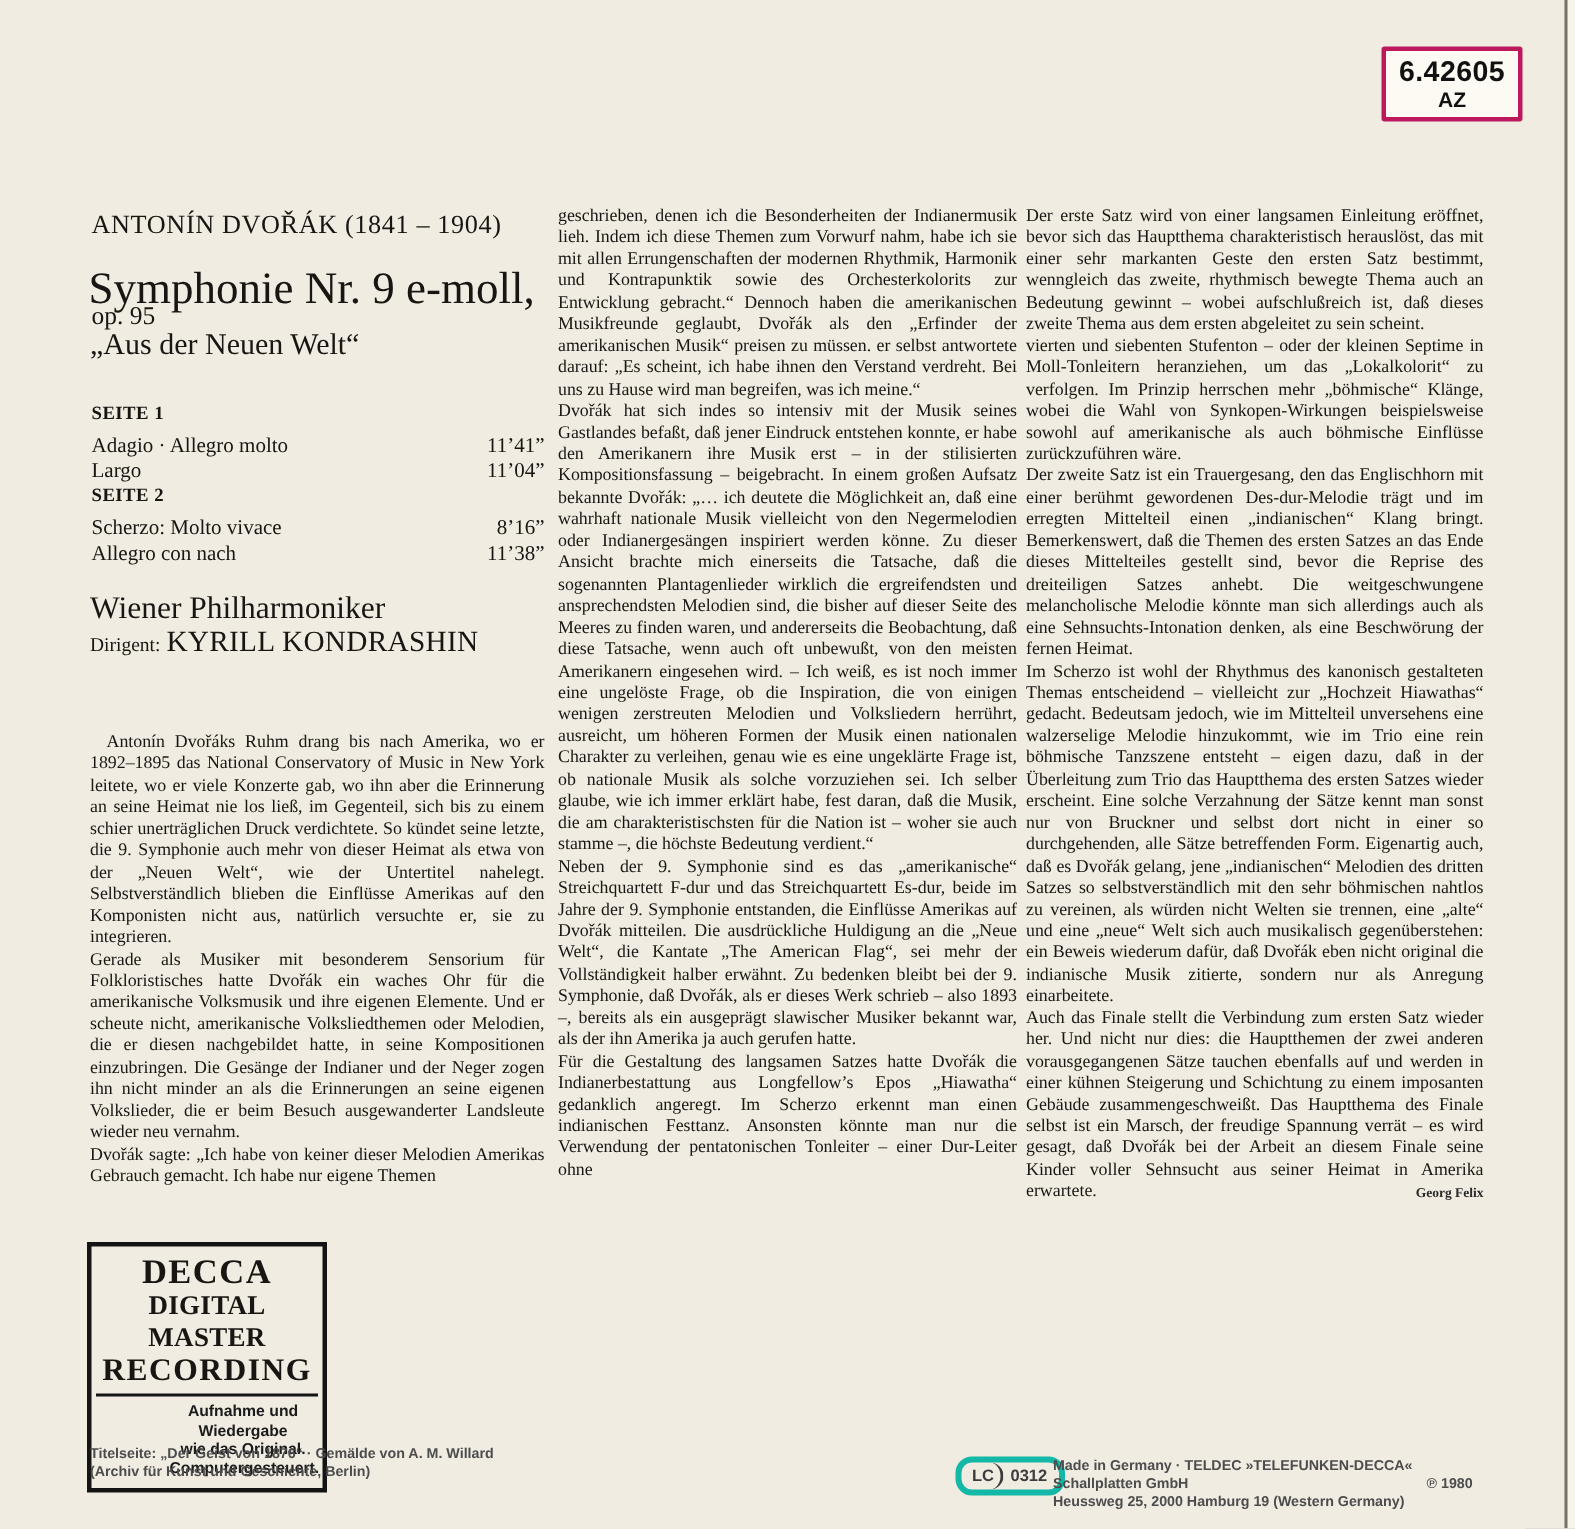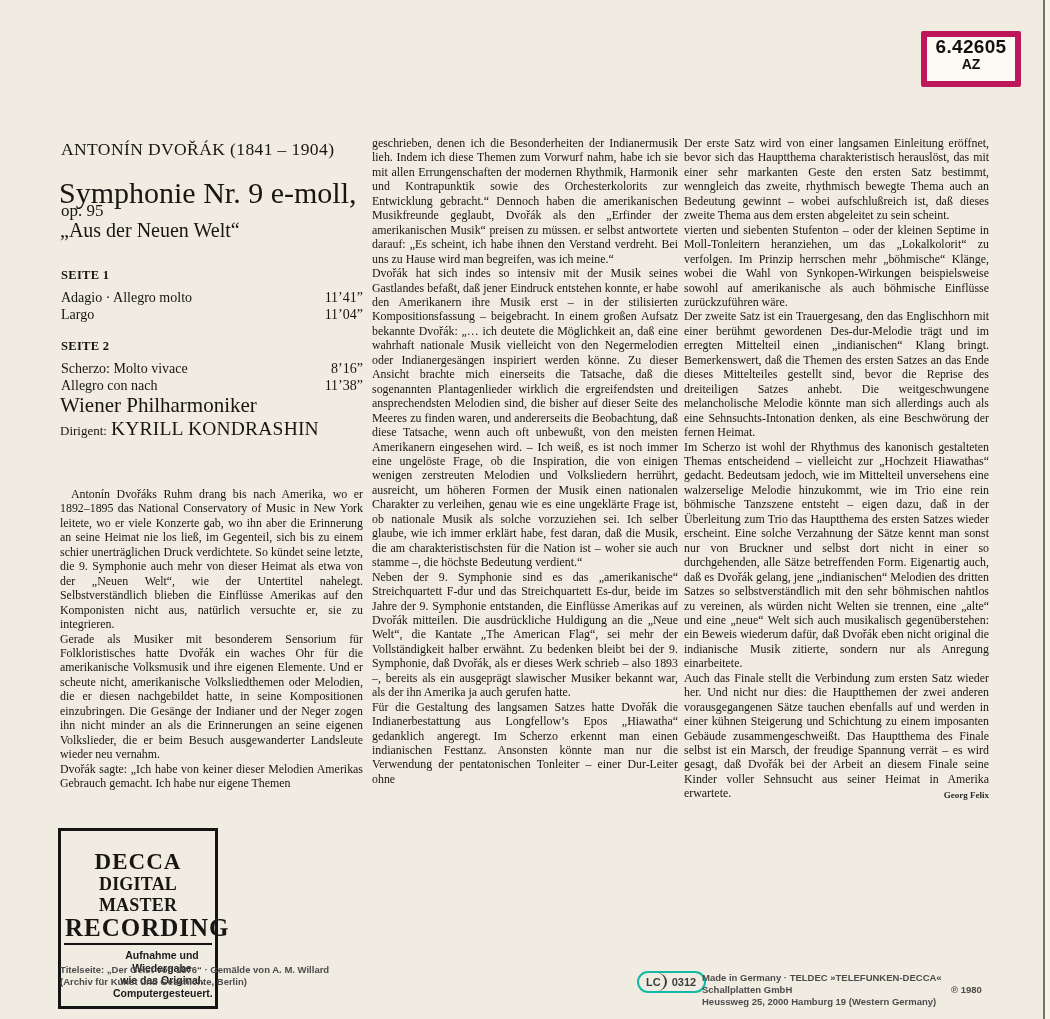--- a/index.html
+++ b/index.html
@@ -9,75 +9,75 @@
     font-family:"Liberation Serif", serif;
     color:#181512; overflow:hidden;
   }
   
   .edge-strip{position:absolute; top:0; right:0; width:5px; height:100%; background:#f7f4ea;}
   .edge-line{position:absolute; top:0; right:5px; width:2px; height:100%; background:#4e493c; opacity:.75;}
 
   
   .catalog-box{
     position:absolute; left:921px; top:31px; width:88px; height:44px;
-    background:#fcfaf3; border:6px solid #be185d; border-radius:2px;
-    display:flex; flex-direction:column; align-items:center; justify-content:flex-start;
+    background:#fcfaf3; border:3px solid #be185d; border-radius:2px;
+    display:flex; flex-direction:column; align-items:center; justify-content:center;
     font-family:"Liberation Sans", sans-serif; font-weight:bold; color:#111;
   }
   .catalog-number{font-size:19px; line-height:20px; letter-spacing:.3px;}
   .catalog-suffix{font-size:14px; line-height:15px;}
 
   
   .composer{position:absolute; left:61px; top:139px; font-size:17.5px; letter-spacing:.4px; white-space:nowrap;}
   .work-title{position:absolute; left:59px; top:178px; font-size:30px; line-height:30px; white-space:nowrap;}
   .opus{position:absolute; left:61px; top:201px; font-size:17px;}
   .subtitle{position:absolute; left:60px; top:219px; font-size:20px;}
 
   
   .tracklist{position:absolute; left:61px; top:268px; width:302px;}
   .side-label{font-size:12.5px; font-weight:bold; letter-spacing:.3px; margin-bottom:7px;}
   .track-row{display:flex; justify-content:space-between; font-size:14px; line-height:16.5px;}
-  .side + .side{margin-top:16px;}
+  .side + .side{}
 
   
   .performers{position:absolute; left:60px; top:394px; width:320px;}
   .orchestra{font-size:21px; line-height:23px;}
   .conductor-line{margin-top:1px;}
   .conductor-label{font-size:13px;}
   .conductor-name{font-size:19.5px; letter-spacing:.2px;}
 
   
   .notes-col{position:absolute; font-size:11.9px; line-height:14.45px; text-align:justify;}
   .notes-col p{margin:0; text-align:justify;}
   .col1{left:60px; top:487px; width:303px;}
   .col2{left:372px; top:136px; width:306px;}
   .col3{left:684px; top:136px; width:305px;}
   .indent{text-indent:11px;}
   .author{ text-align:right; font-size:9px; font-weight:bold; margin-top:-12.5px; color:#2a2a2a;}
 
   
   .decca-box{
     position:absolute; left:58px; top:828px; width:146px;
-    border:3px solid #141414; padding:19px 4px 7px; text-align:center;
+    border:3px solid #141414; padding:5px 4px 7px; text-align:center;
   }
   .decca-l1{font-size:23px; line-height:24px; font-weight:bold; letter-spacing:1px;}
   .decca-l2{font-size:18px; line-height:21px; font-weight:bold; letter-spacing:.2px;}
-  .decca-l3{font-size:25px; line-height:23px; font-weight:bold; letter-spacing:1px;}
+  .decca-l3{font-size:21px; line-height:23px; font-weight:bold; letter-spacing:1px;}
   .decca-divider{border-top:2px solid #141414; margin:4px -1px 4px;}
   .decca-cap{font-family:"Liberation Sans", sans-serif; font-weight:bold; font-size:10.5px; line-height:12.5px; color:#1b1b1b;margin-left:48px;}
 
   
   .footer-credit{
     position:absolute; left:60px; top:964px;
     font-family:"Liberation Sans", sans-serif; font-weight:bold;
     font-size:9.5px; line-height:12px; color:#4c4c4c;
   }
   .lc-badge{
     position:absolute; left:637px; top:971px; height:18px;
-    border:2px solid #14b8a6; border-radius:11px;
+    border:4px solid #14b8a6; border-radius:11px;
     display:flex; align-items:center;
     font-family:"Liberation Sans", sans-serif; font-weight:bold; font-size:11px; color:#3c3c3c;
   }
   .lc-label{padding:0 4px 0 7px; border-right:2px solid #3c3c3c; height:100%; display:flex; align-items:center; border-radius:0 9px 9px 0;}
   .lc-number{padding:0 8px 0 5px;}
   .footer-imprint{
     position:absolute; left:702px; top:972px; width:300px;
     font-family:"Liberation Sans", sans-serif; font-weight:bold;
     font-size:9.5px; line-height:12px; color:#4c4c4c;
   }

